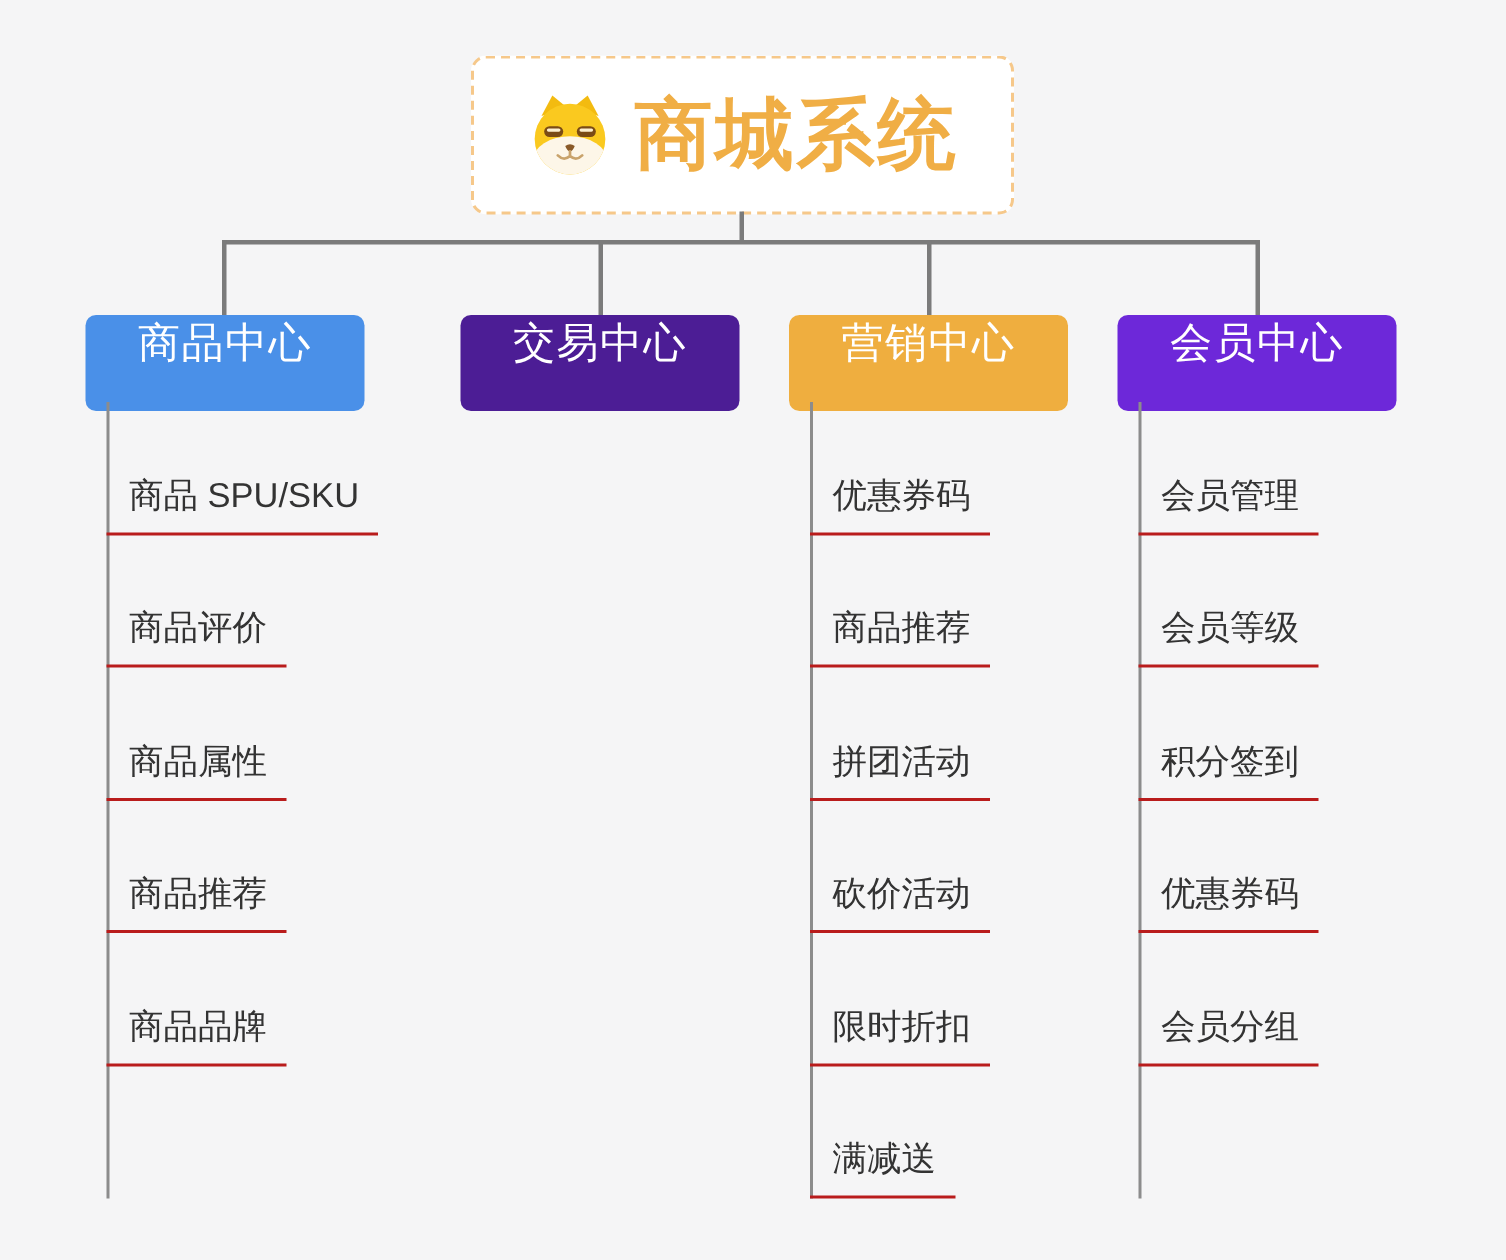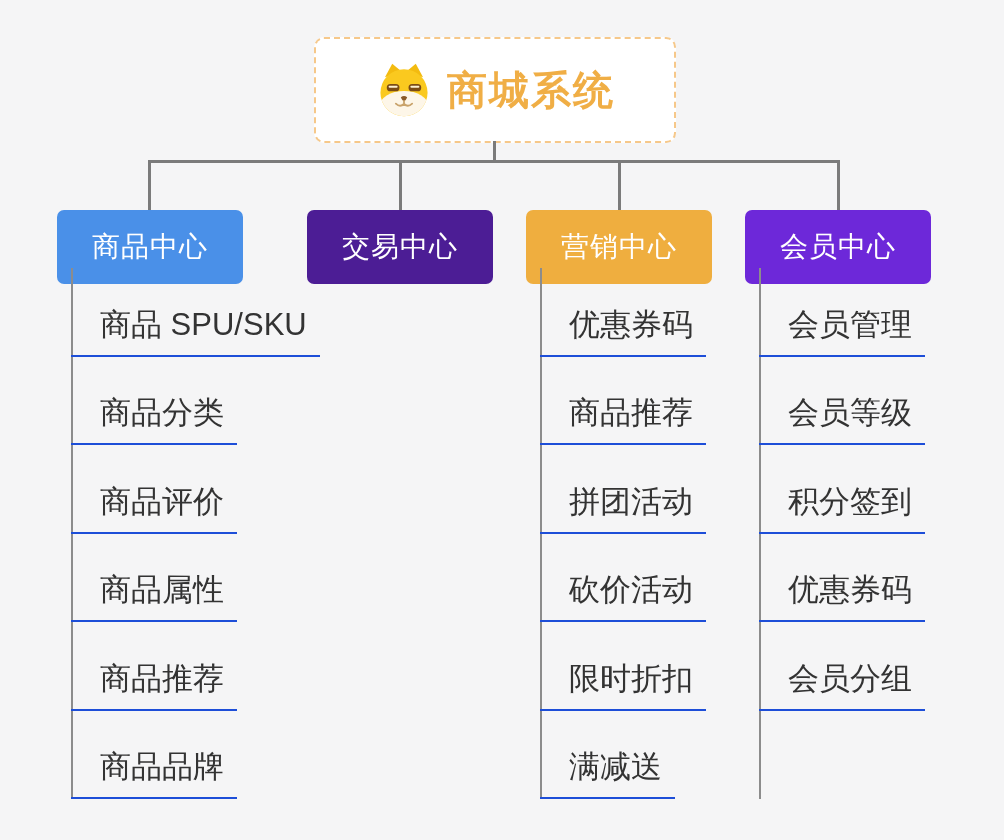--- a/index.html
+++ b/index.html
@@ -26,21 +26,21 @@
     background: #ffffff;
     border: 2px dashed #f6c88a;
     border-radius: 10px;
     box-sizing: border-box;
     display: flex;
     align-items: center;
     justify-content: center;
     gap: 14px;
   }
   .root-title {
-    font-size: 40px;
+    font-size: 52px;
     font-weight: 600;
     color: #f0ae45;
     letter-spacing: 2px;
     white-space: nowrap;
   }
   .dog-icon { width: 58px; height: 56px; flex: 0 0 auto; }
 
   
   .line { position: absolute; background: #7b7b7b; }
   .trunk-v   { left: 493px; top: 141px; width: 3px; height: 21px; }
@@ -49,24 +49,23 @@
   .drop-0 { left: 148px; }
   .drop-1 { left: 399px; }
   .drop-2 { left: 618px; }
   .drop-3 { left: 837px; }
 
   
   .branch-box {
     position: absolute;
     top: 210px;
     width: 186px;
-    height: 74px;
+    height: 64px;
     border-radius: 7px;
     display: flex;
-    align-items: center;
     justify-content: center;
     color: #ffffff;
     font-size: 28px;
     font-weight: 500;
     letter-spacing: 1px;
     white-space: nowrap;
   }
   .branch-0 { left: 57px;  }
   .branch-1 { left: 307px; }
   .branch-2 { left: 526px; }
@@ -91,23 +90,23 @@
   .col-0 { left: 71px;  }
   .col-1 { left: 321px; }
   .col-2 { left: 540px; }
   .col-3 { left: 759px; }
 
   .leaf-slot { position: relative; height: 88.5px; }
   .leaf {
     position: absolute;
     left: 0;
     bottom: 0;
-    padding: 0 13px 9px 29px;
-    border-bottom: 2px solid #1d4ed8;
-    font-size: 31px;
+    padding: 0 13px 9px 15px;
+    border-bottom: 2px solid #b91c1c;
+    font-size: 23px;
     color: #333333;
     white-space: nowrap;
     cursor: default;
   }
 </style>
 </head>
 <body>
 
 <div class="canvas">
 
@@ -150,23 +149,20 @@
   </div>
   <div class="branch-box branch-3" style="background: #6d28d9;">
     <span>会员中心</span>
   </div>
 
   <div class="column col-0">
     <div class="leaf-slot">
         <div class="leaf">商品 SPU/SKU</div>
       </div>
     <div class="leaf-slot">
-        <div class="leaf">商品分类</div>
-      </div>
-    <div class="leaf-slot">
         <div class="leaf">商品评价</div>
       </div>
     <div class="leaf-slot">
         <div class="leaf">商品属性</div>
       </div>
     <div class="leaf-slot">
         <div class="leaf">商品推荐</div>
       </div>
     <div class="leaf-slot">
         <div class="leaf">商品品牌</div>

